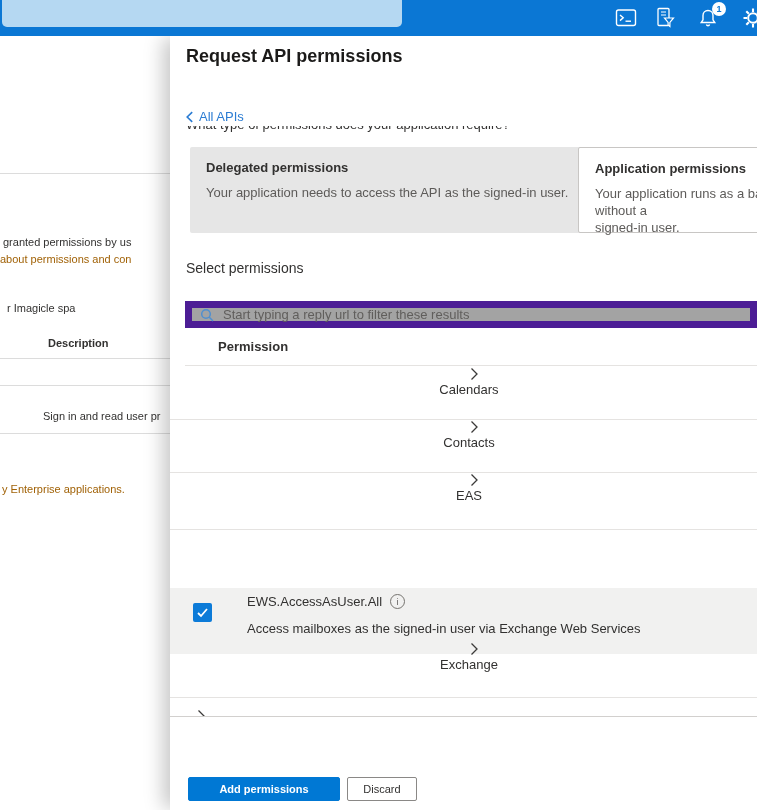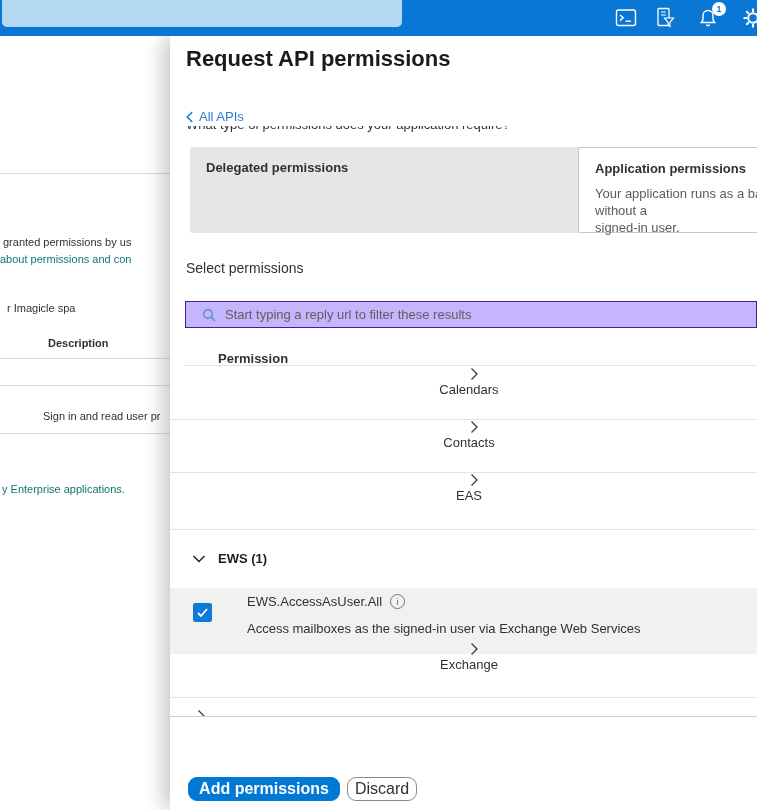--- a/index.html
+++ b/index.html
@@ -13,62 +13,62 @@
   .topbar{position:absolute;left:0;top:0;width:757px;height:36px;background:#0b77d4;z-index:10;}
   .search-pill{position:absolute;left:2px;top:-9px;width:400px;height:36px;background:#b5d8f2;border-radius:5px;}
   .hicon{position:absolute;top:7px;width:22px;height:22px;}
   .hicon svg{display:block;}
   .badge{position:absolute;top:-5px;right:-7px;width:14px;height:14px;border-radius:50%;
     background:#ffffff;color:#0b77d4;font-size:9px;font-weight:bold;
     display:flex;align-items:center;justify-content:center;}
   
   .bg-hline{position:absolute;height:1px;background:#dcdcdc;}
   .bg-text{position:absolute;font-size:11px;color:#323130;white-space:nowrap;text-align:right;}
-  .bg-link{color:#0f766e;cursor:pointer;}
+  .bg-link{color:#a16207;cursor:pointer;}
   .bg-bold{font-weight:bold;}
   
   .panel{position:absolute;left:170px;top:36px;width:587px;height:774px;background:#ffffff;
     box-shadow:-9px 0 18px -2px rgba(0,0,0,0.22);z-index:5;}
-  .panel-title{position:absolute;left:16px;top:10px;font-size:22px;font-weight:600;color:#1b1a19;}
+  .panel-title{position:absolute;left:16px;top:10px;font-size:18px;font-weight:600;color:#1b1a19;}
   .back-link{position:absolute;left:15px;top:73px;display:flex;align-items:center;gap:5px;
     font-size:13px;color:#2b7cd3;cursor:pointer;}
   .clipped-question{position:absolute;left:16px;top:90px;width:430px;height:7px;overflow:hidden;}
   .clipped-question span{display:block;margin-top:-9px;font-size:13px;color:#323130;white-space:nowrap;}
   .card{position:absolute;top:111px;height:86px;border-radius:2px;box-sizing:border-box;
     padding:13px 16px;cursor:pointer;}
   .card-delegated{left:20px;width:424px;background:#e6e6e6;}
   .card-application{left:408px;width:377px;background:#ffffff;border:1px solid #c8c6c4;}
   .card h4{margin:0 0 9px 0;font-size:13px;font-weight:bold;color:#323130;}
   .card .card-body{font-size:13px;color:#5d5b59;line-height:17px;}
   .select-label{position:absolute;left:16px;top:224px;font-size:14px;color:#323130;}
   .searchbox{position:absolute;left:15px;top:265px;width:572px;height:27px;box-sizing:border-box;
-    border:1px solid #4c1d95;background:#c4b5fd;display:flex;align-items:center;padding-left:16px;}
+    border:7px solid #4c1d95;background:#a3a3a3;display:flex;align-items:center;padding-left:8px;}
   .searchbox input{flex:1;border:none;outline:none;margin-left:7px;font-size:13px;color:#444;
     font-family:"Liberation Sans", sans-serif;background:transparent;}
   .searchbox input::placeholder{color:#605e5c;opacity:1;}
-  .col-header{position:absolute;left:48px;top:303px;font-size:13px;font-weight:bold;color:#323130;margin-top:12px;}
+  .col-header{position:absolute;left:48px;top:303px;font-size:13px;font-weight:bold;color:#323130;}
   .perm-list{position:absolute;left:0;right:0;top:329px;height:351px;overflow:hidden;}
   .top-divider{position:absolute;left:15px;right:0;top:0;height:1px;background:#e5e3e1;}
   .row{position:absolute;left:0;right:0;display:flex;align-items:center;cursor:pointer;}
   .row-border{border-bottom:1px solid #e5e3e1;flex-direction:column;}
   .row .chev{margin-left:21px;flex:0 0 auto;}
   .row .row-label{margin-left:11px;font-size:13px;color:#323130;}
   .row-bold .row-label{font-weight:bold;color:#201f1e;}
   .selected-row{position:absolute;left:0;right:0;top:223px;height:66px;background:#f1f1f0;cursor:pointer;}
   .checkbox{position:absolute;left:23px;top:15px;width:19px;height:19px;background:#0c7bd8;
     border-radius:2px;display:flex;align-items:center;justify-content:center;cursor:pointer;}
   .perm-name{position:absolute;left:77px;top:6px;font-size:13px;color:#323130;display:flex;align-items:center;}
   .info-icon{display:inline-flex;width:13px;height:13px;margin-left:8px;border:1px solid #75736f;
     border-radius:50%;align-items:center;justify-content:center;font-size:9px;color:#5f5d5b;
     font-style:normal;cursor:pointer;}
   .perm-desc{position:absolute;left:77px;top:33px;font-size:13px;color:#323130;white-space:nowrap;}
   .sliver{position:absolute;left:23px;top:343px;}
   .footer{position:absolute;left:0;right:0;top:680px;bottom:0;background:#ffffff;border-top:1px solid #d2d0ce;}
-  .btn{position:absolute;top:60px;height:24px;box-sizing:border-box;border-radius:9px;
-    display:flex;align-items:center;justify-content:center;font-size:16px;cursor:pointer;}
+  .btn{position:absolute;top:60px;height:24px;box-sizing:border-box;border-radius:2px;
+    display:flex;align-items:center;justify-content:center;font-size:11px;cursor:pointer;}
   .btn-primary{left:18px;width:152px;background:#0078d4;color:#ffffff;font-weight:600;border:1px solid #0078d4;}
   .btn-secondary{left:177px;width:70px;background:#ffffff;color:#323130;border:1px solid #8a8886;}
 </style>
 </head>
 <body>
 
 <div>
   <div class="bg-hline" style="left:0;top:173px;width:170px;"></div>
   <div class="bg-text" style="left:3px;top:236px;">granted permissions by us</div>
   <div class="bg-text bg-link" style="left:0;top:253px;">about permissions and con</div>
@@ -90,20 +90,21 @@
     </svg>
     <span>All APIs</span>
   </div>
 
   <div class="clipped-question">
     <span>What type of permissions does your application require?</span>
   </div>
 
   <div class="card card-delegated">
     <h4>Delegated permissions</h4>
+    <div class="card-body">Your application needs to access the API as the signed-in user.</div>
   </div>
 
   <div class="card card-application">
     <h4>Application permissions</h4>
     <div class="card-body">
       <div>Your application runs as a background service or daemon without a</div>
       <div>signed-in user.</div>
     </div>
   </div>
 
@@ -136,26 +137,20 @@
       <span class="row-label">Contacts</span>
     </div>
 
     <div class="row row-border" style="top:107px;height:57px;">
       <svg class="chev" width="16" height="16" viewBox="0 0 16 16">
         <path d="M5.5 2.5 L11 8 L5.5 13.5" fill="none" stroke="#3b3a39" stroke-width="1.3"></path>
         </svg>
       <span class="row-label">EAS</span>
     </div>
 
-    <div class="row row-bold" style="top:164px;height:59px;">
-      <svg class="chev" width="16" height="16" viewBox="0 0 16 16">
-        <path d="M2.5 5 L8 10.5 L13.5 5" fill="none" stroke="#201f1e" stroke-width="1.5"></path>
-        </svg>
-      <span class="row-label">EWS (1)</span>
-    </div>
 
     <div class="selected-row">
       <div class="checkbox">
         <svg width="13" height="13" viewBox="0 0 13 13">
           <path d="M2 7 L5 10 L11 3" fill="none" stroke="#ffffff" stroke-width="1.8"></path>
           </svg>
       </div>
       <div class="perm-name">
         <span>EWS.AccessAsUser.All</span>
         <span class="info-icon">i</span>

